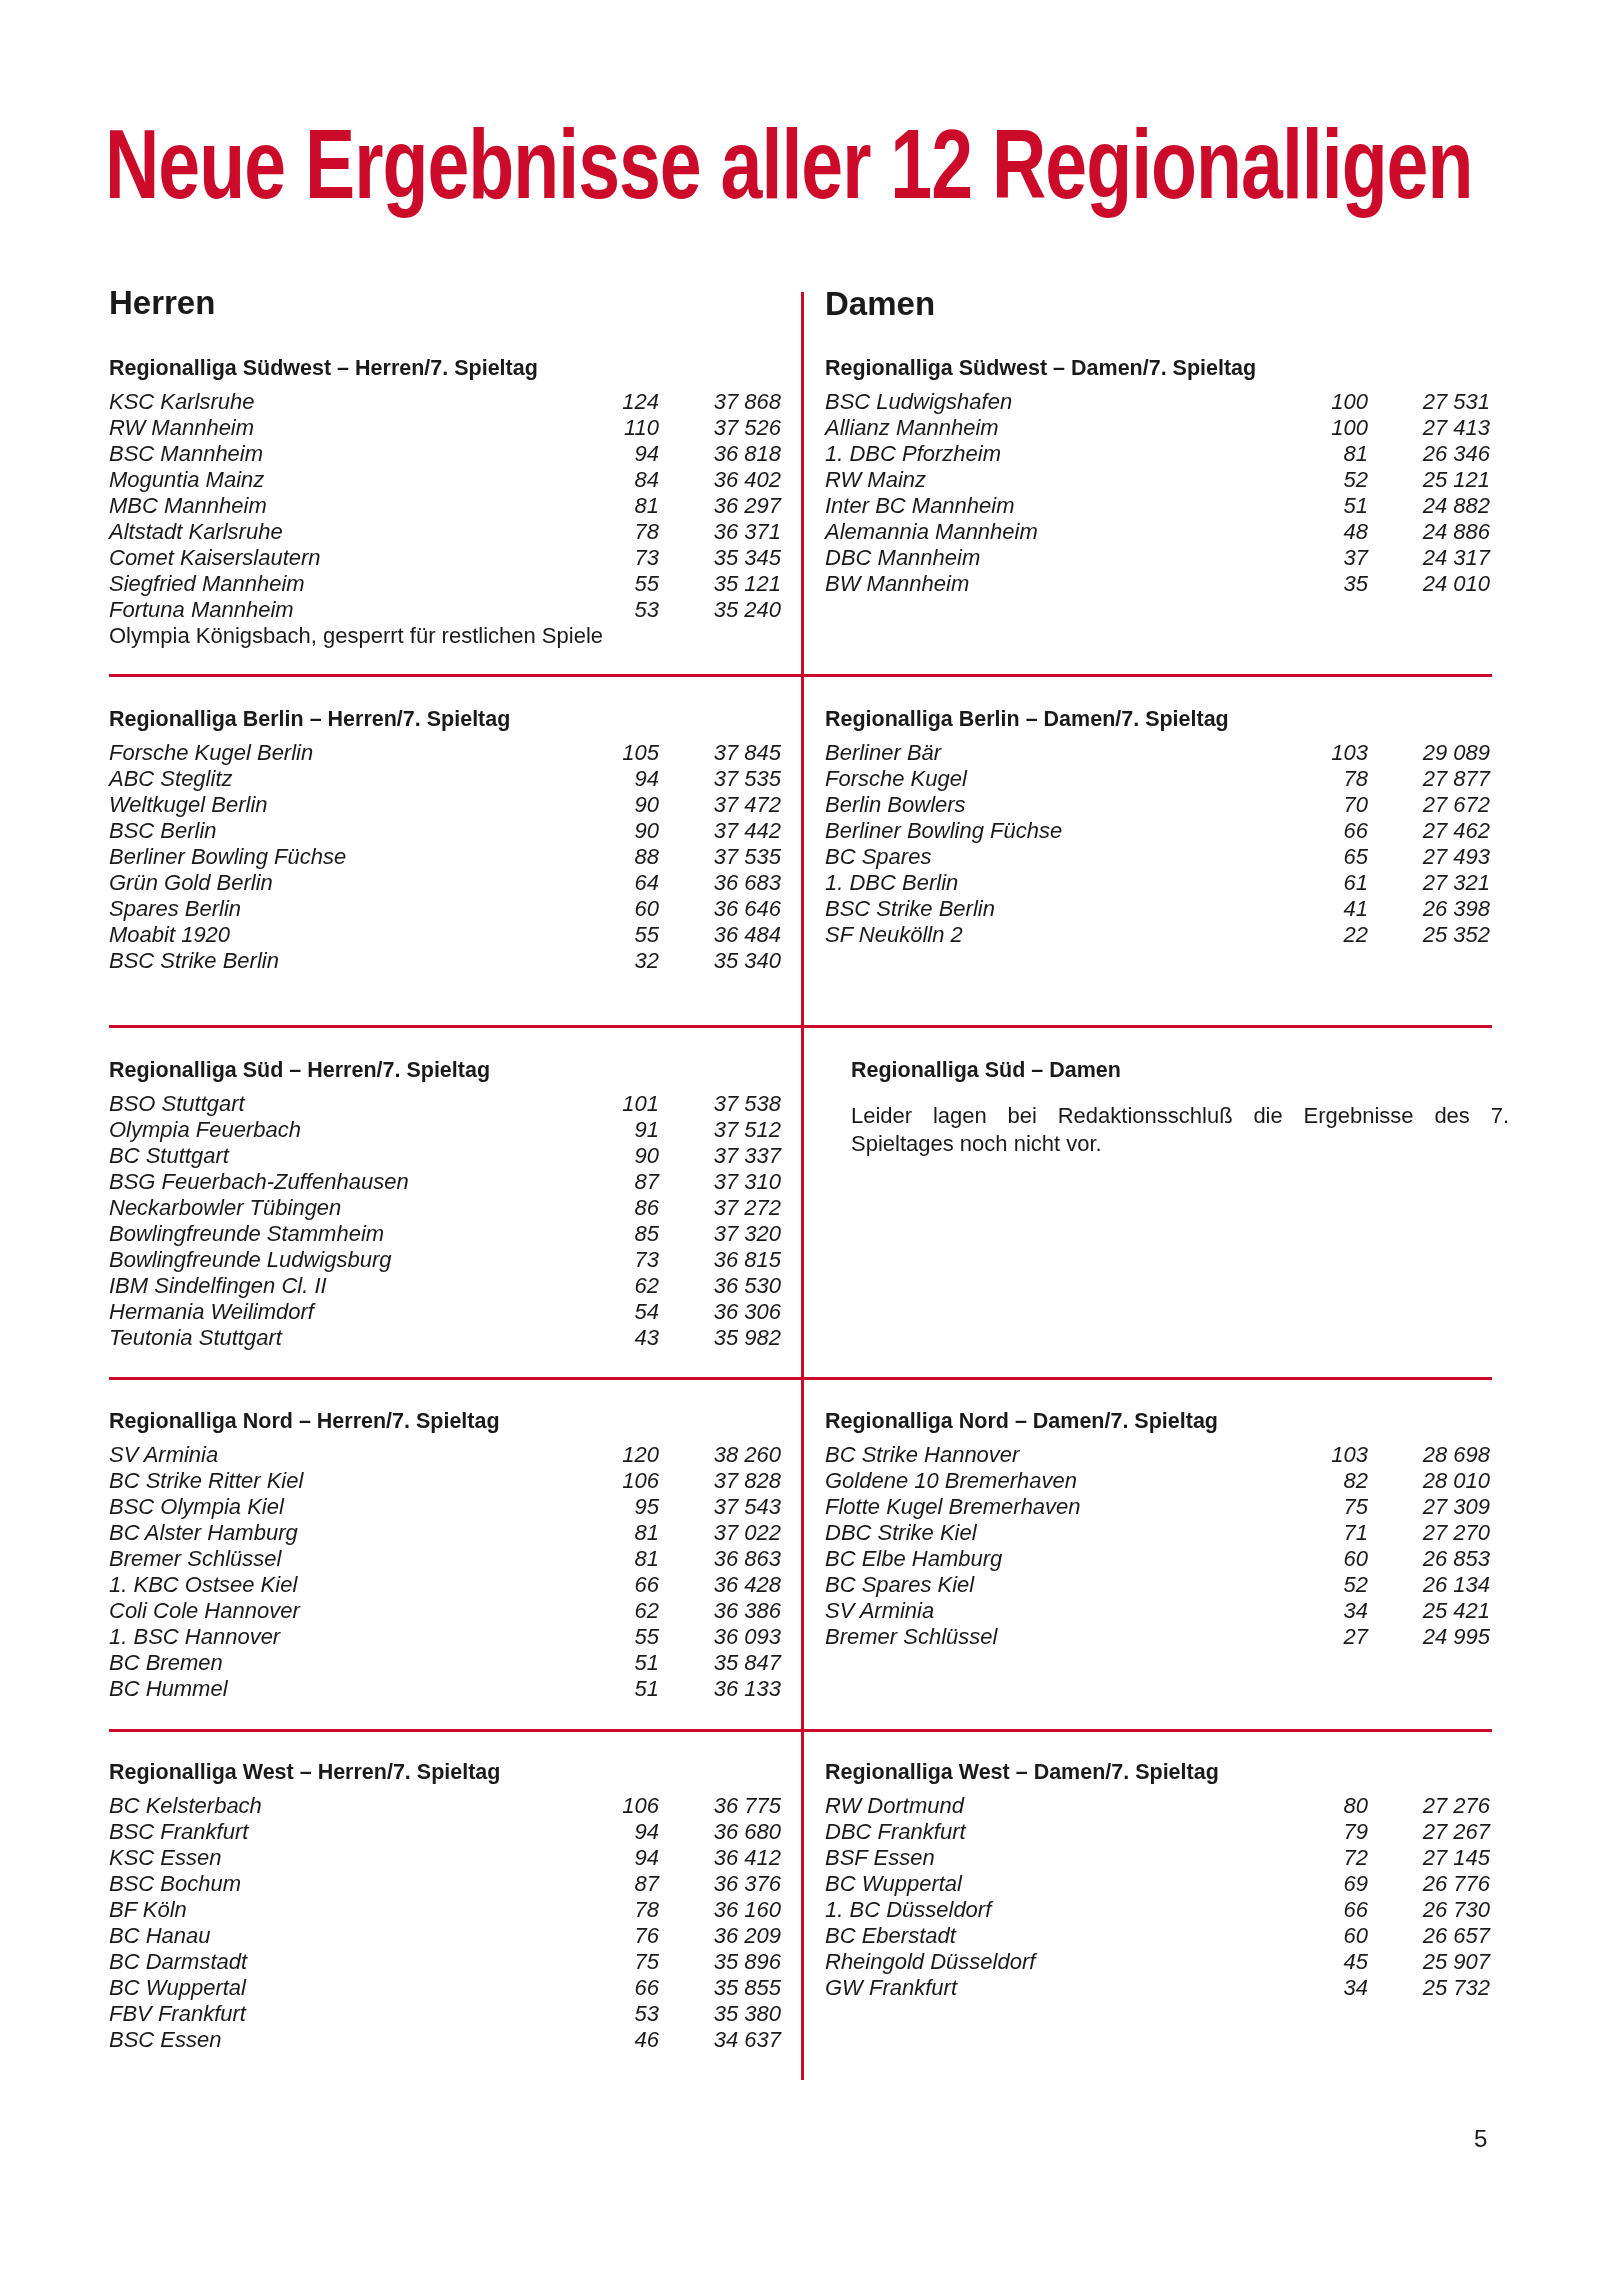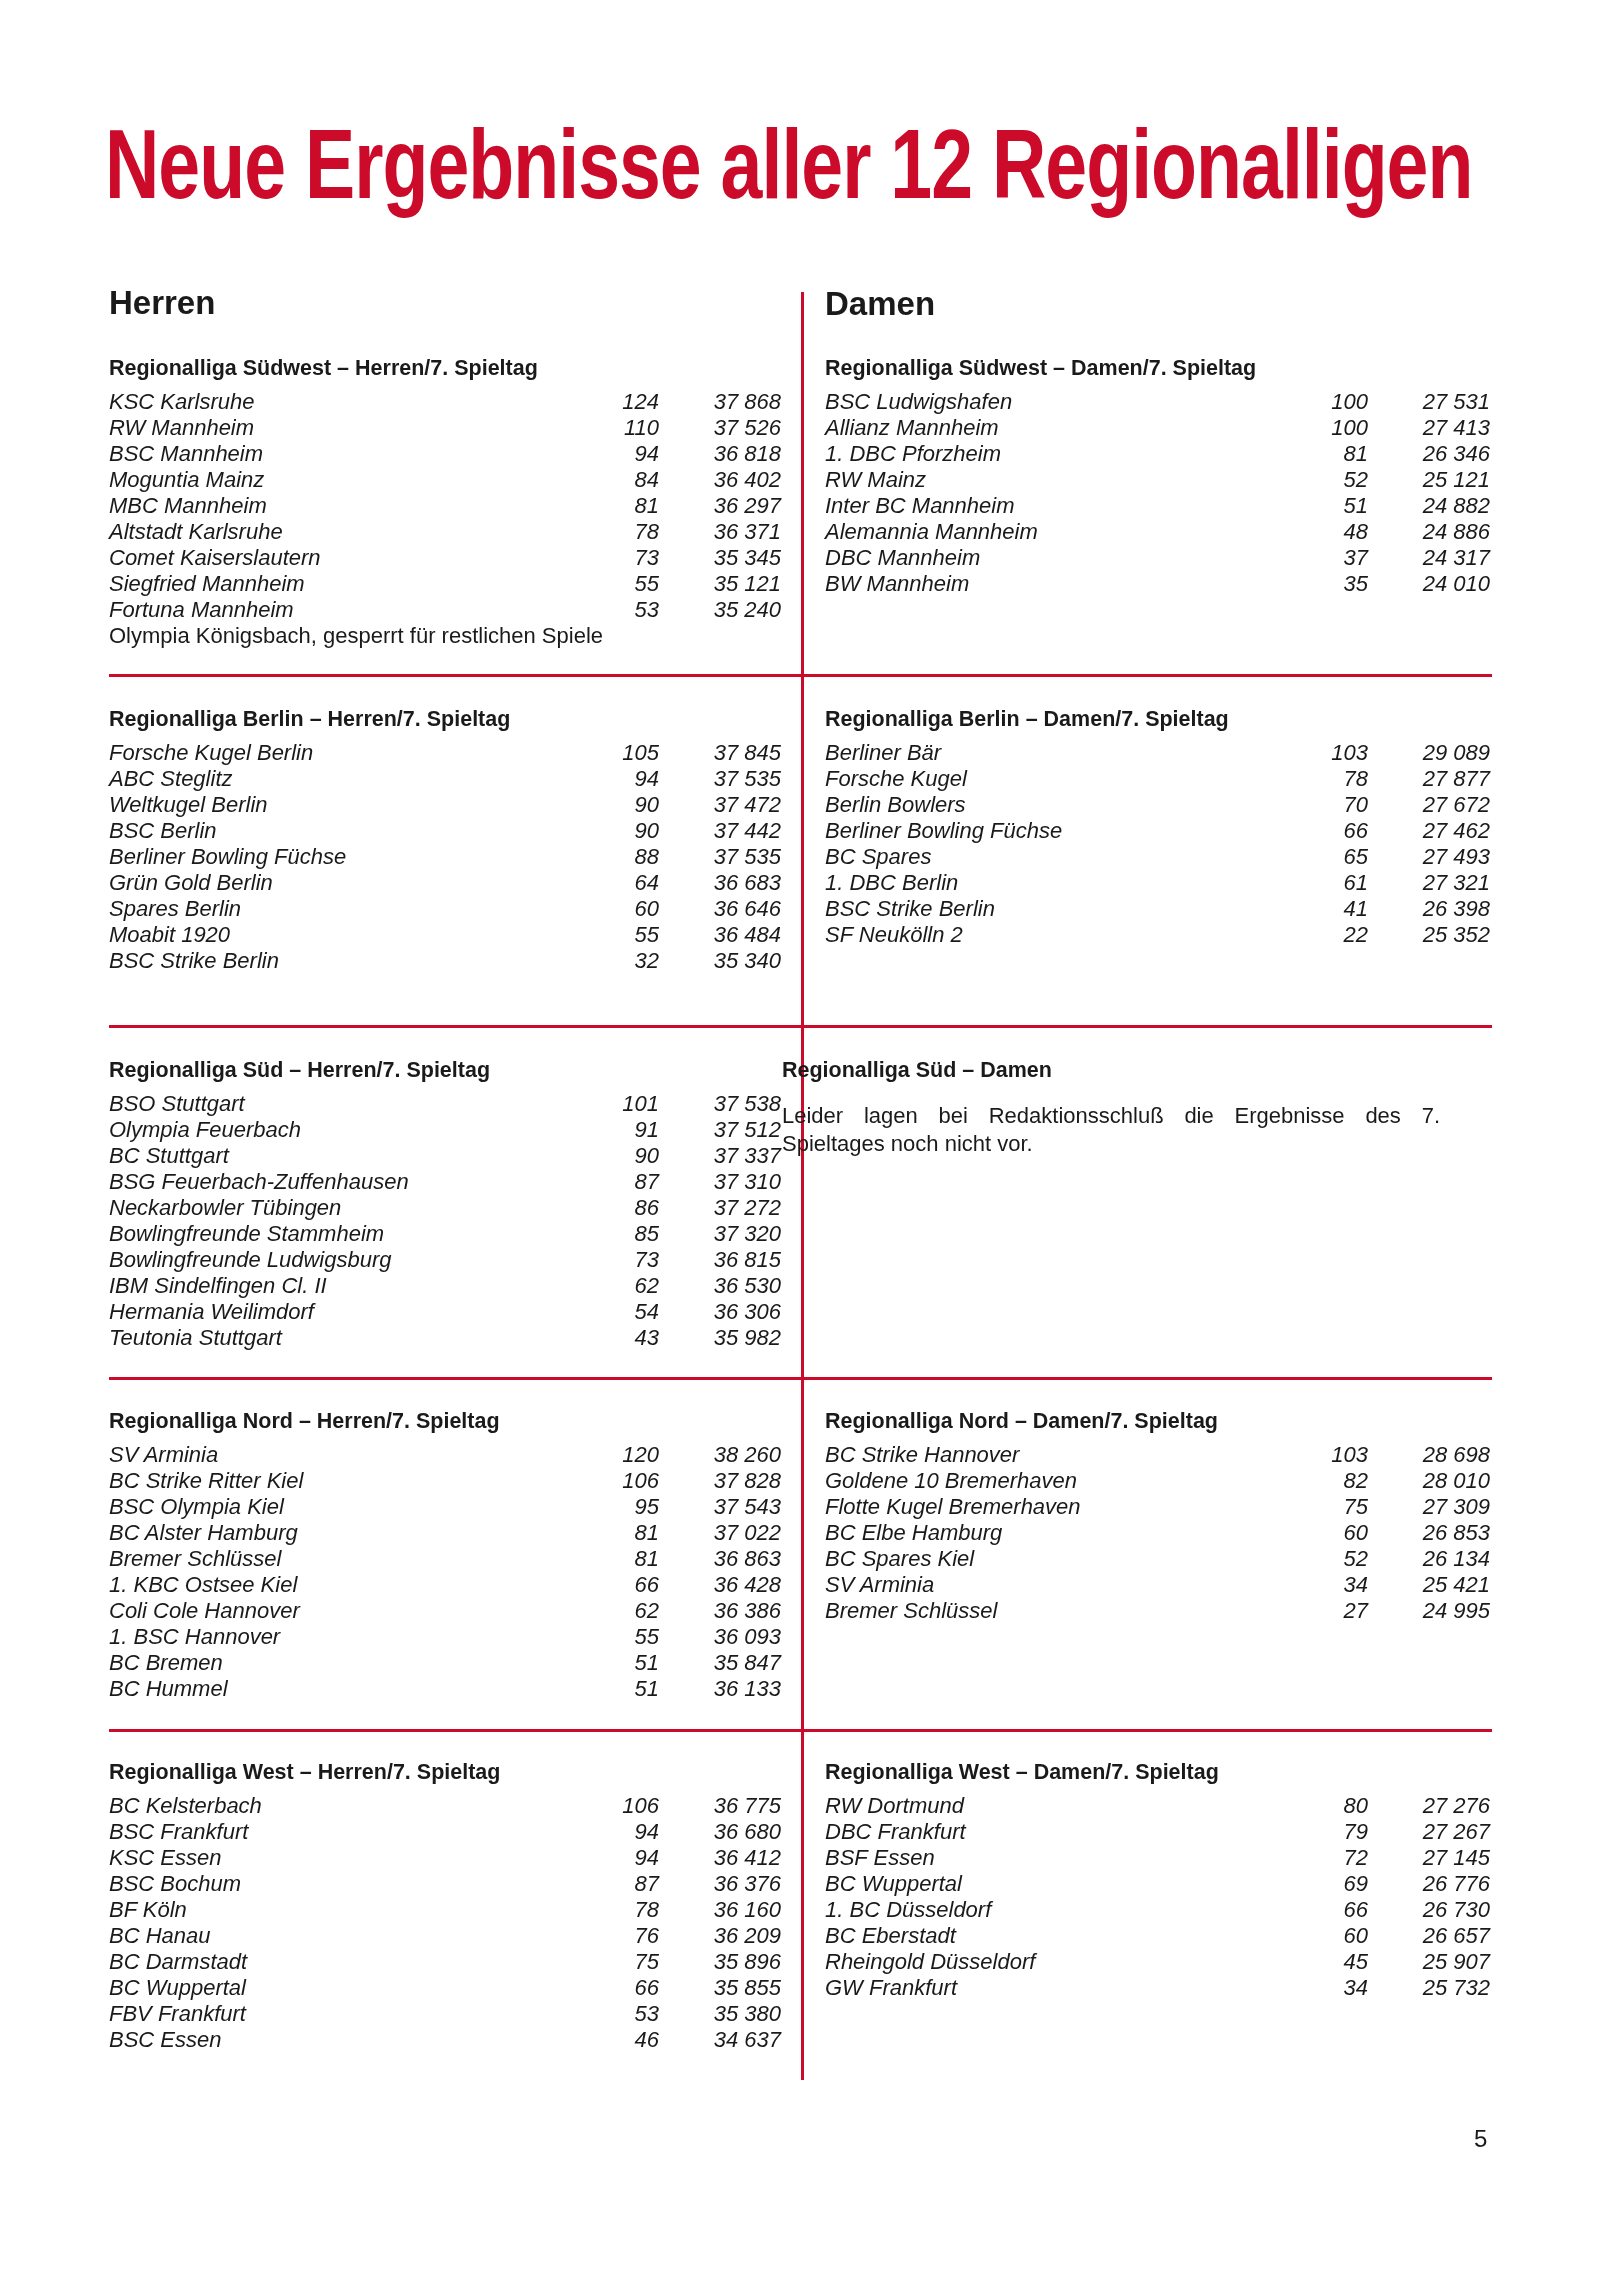--- a/index.html
+++ b/index.html
@@ -396,21 +396,21 @@
         <span class="pins">26 398</span>
       </div>
       <div class="row">
         <span class="team">SF Neukölln 2</span>
         <span class="pts">22</span>
         <span class="pins">25 352</span>
       </div>
     </div>
 </section>
 
-<section class="block" style="left:782px; top:1055px; width:665px;">
+<section class="block" style="left:851px; top:1055px; width:665px;">
   <h3>Regionalliga Süd – Damen</h3>
   <p class="note">Leider lagen bei Redaktionsschluß die Ergebnisse des 7. Spieltages noch nicht vor.</p>
 </section>
 
 <section class="block" style="left:825px; top:1406px; width:665px;">
   <h3>Regionalliga Nord – Damen/7. Spieltag</h3>
   <div class="rows">
       <div class="row">
         <span class="team">BC Strike Hannover</span>
         <span class="pts">103</span>
@@ -420,20 +420,25 @@
         <span class="team">Goldene 10 Bremerhaven</span>
         <span class="pts">82</span>
         <span class="pins">28 010</span>
       </div>
       <div class="row">
         <span class="team">Flotte Kugel Bremerhaven</span>
         <span class="pts">75</span>
         <span class="pins">27 309</span>
       </div>
       <div class="row">
+        <span class="team">DBC Strike Kiel</span>
+        <span class="pts">71</span>
+        <span class="pins">27 270</span>
+      </div>
+      <div class="row">
         <span class="team">BC Elbe Hamburg</span>
         <span class="pts">60</span>
         <span class="pins">26 853</span>
       </div>
       <div class="row">
         <span class="team">BC Spares Kiel</span>
         <span class="pts">52</span>
         <span class="pins">26 134</span>
       </div>
       <div class="row">

